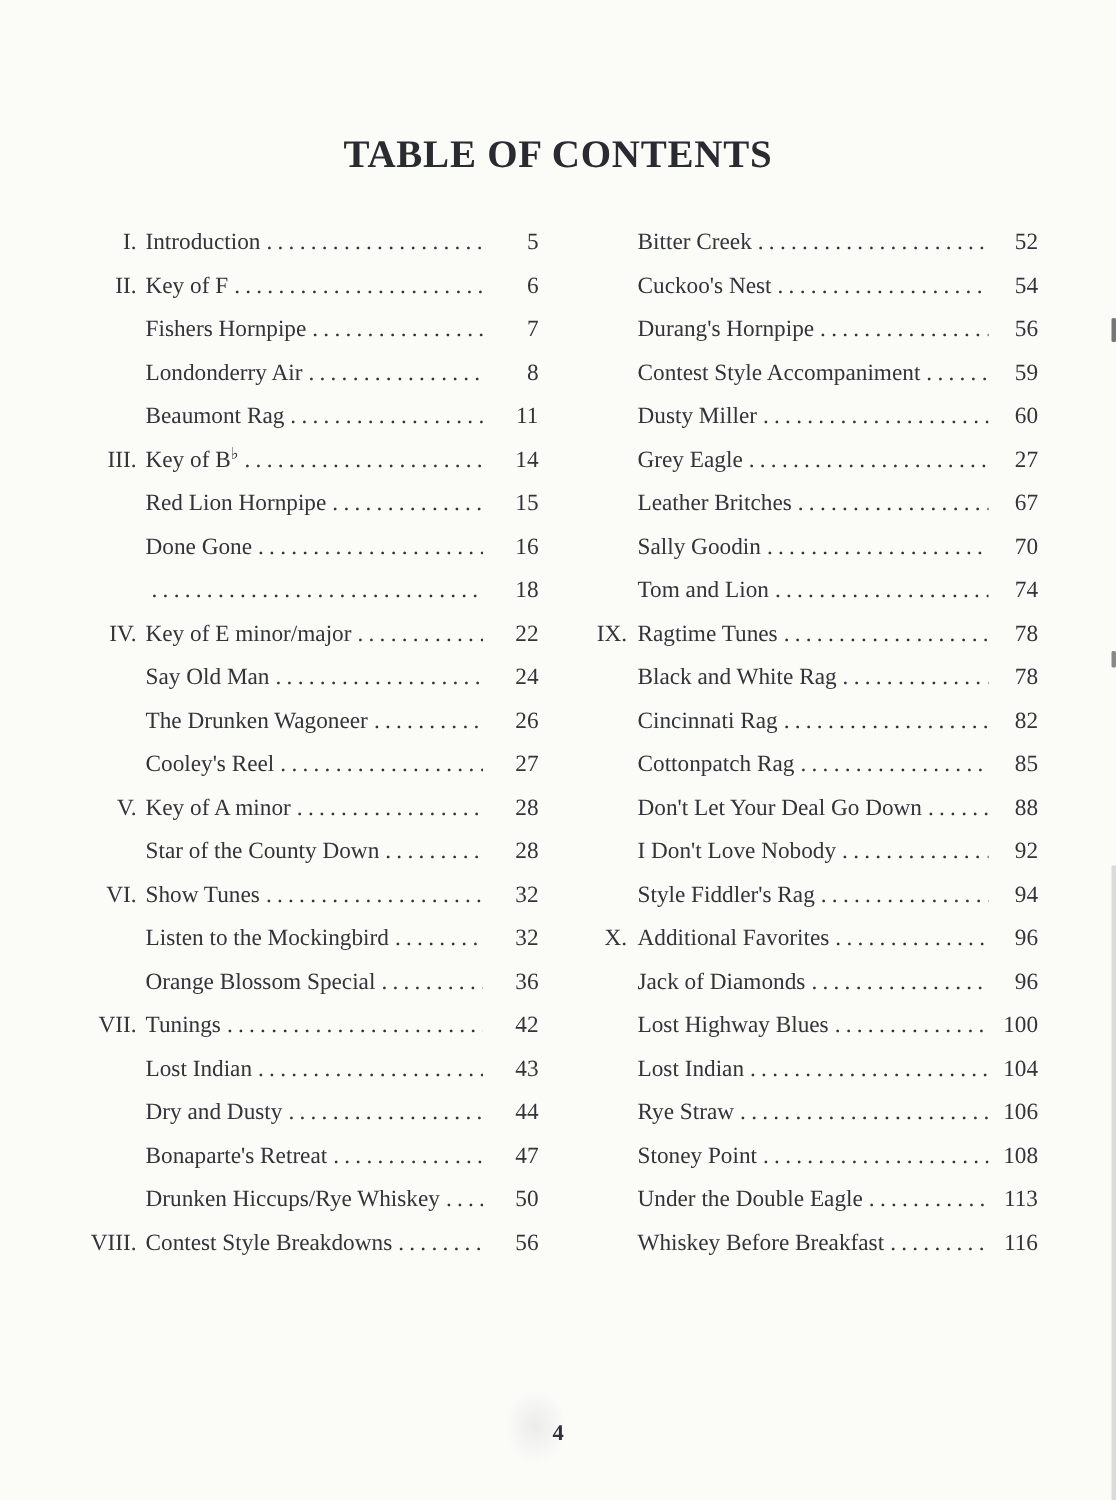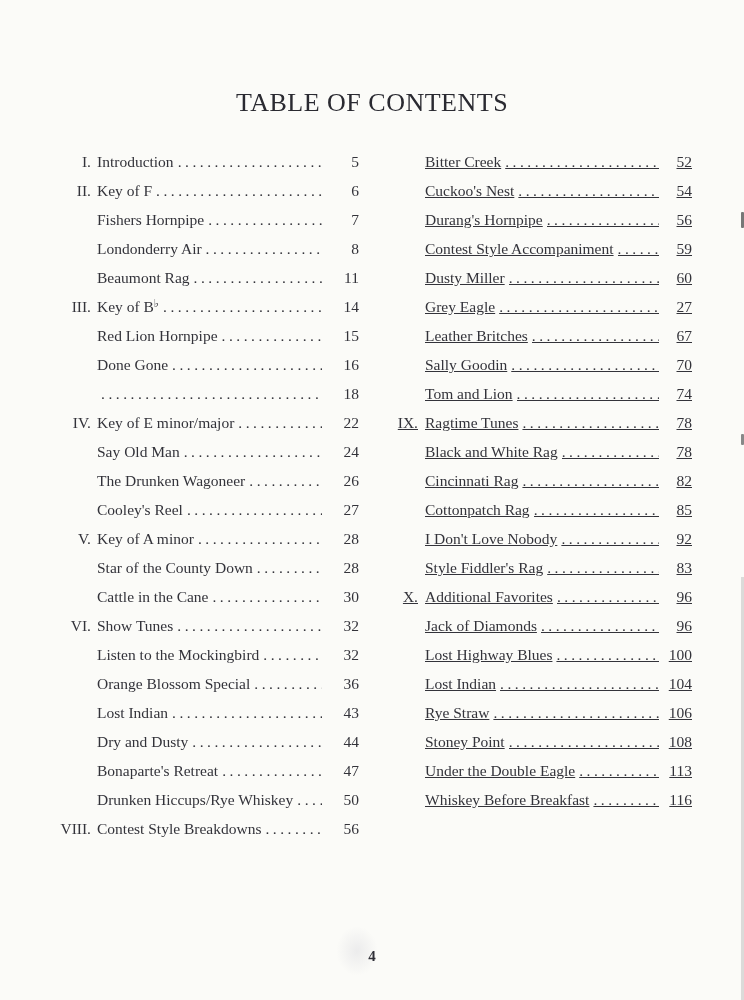--- a/index.html
+++ b/index.html
@@ -10,30 +10,30 @@
     color: #33333a;
     position: relative;
     overflow: hidden;
   }
   .page-title {
     position: absolute;
     top: 88px; left: 0; width: 744px;
     margin: 0;
     text-align: center;
     font-size: 26px;
-    font-weight: normal;
+    font-weight: bold;
     letter-spacing: 0.5px;
     color: #2a2a31;
   }
   .col {
     position: absolute;
     top: 147px;
   }
   .col-left  { left: 53px;  width: 306px; }
-  .col-right { left: 392px; width: 300px; text-decoration: underline; }
+  .col-right { left: 392px; width: 300px; }
   .toc-row {
     display: flex;
     align-items: baseline;
     height: 29px;
     line-height: 29px;
     font-size: 15.5px;
     white-space: nowrap;
   }
   .numeral {
     flex: none;
@@ -180,44 +180,44 @@
         <span class="dots"></span>
         <span class="pagenum">28</span>
       </div>
       <div class="toc-row">
         <span class="numeral"></span>
         <span class="entry-title">Star of the County Down</span>
         <span class="dots"></span>
         <span class="pagenum">28</span>
       </div>
       <div class="toc-row">
-        <span class="numeral"></span>
-        <span class="entry-title">Cattle in the Cane</span>
-        <span class="dots"></span>
-        <span class="pagenum">30</span>
-      </div>
-      <div class="toc-row">
         <span class="numeral">VI.</span>
         <span class="entry-title">Show Tunes</span>
         <span class="dots"></span>
         <span class="pagenum">32</span>
       </div>
       <div class="toc-row">
         <span class="numeral"></span>
         <span class="entry-title">Listen to the Mockingbird</span>
         <span class="dots"></span>
         <span class="pagenum">32</span>
       </div>
       <div class="toc-row">
         <span class="numeral"></span>
         <span class="entry-title">Orange Blossom Special</span>
         <span class="dots"></span>
         <span class="pagenum">36</span>
       </div>
       <div class="toc-row">
+        <span class="numeral">VII.</span>
+        <span class="entry-title">Tunings</span>
+        <span class="dots"></span>
+        <span class="pagenum">42</span>
+      </div>
+      <div class="toc-row">
         <span class="numeral"></span>
         <span class="entry-title">Lost Indian</span>
         <span class="dots"></span>
         <span class="pagenum">43</span>
       </div>
       <div class="toc-row">
         <span class="numeral"></span>
         <span class="entry-title">Dry and Dusty</span>
         <span class="dots"></span>
         <span class="pagenum">44</span>
@@ -315,29 +315,35 @@
         <span class="pagenum">82</span>
       </div>
       <div class="toc-row">
         <span class="numeral"></span>
         <span class="entry-title">Cottonpatch Rag</span>
         <span class="dots"></span>
         <span class="pagenum">85</span>
       </div>
       <div class="toc-row">
         <span class="numeral"></span>
+        <span class="entry-title">Don't Let Your Deal Go Down</span>
+        <span class="dots"></span>
+        <span class="pagenum">88</span>
+      </div>
+      <div class="toc-row">
+        <span class="numeral"></span>
         <span class="entry-title">I Don't Love Nobody</span>
         <span class="dots"></span>
         <span class="pagenum">92</span>
       </div>
       <div class="toc-row">
         <span class="numeral"></span>
         <span class="entry-title">Style Fiddler's Rag</span>
         <span class="dots"></span>
-        <span class="pagenum">83</span>
+        <span class="pagenum">94</span>
       </div>
       <div class="toc-row">
         <span class="numeral">X.</span>
         <span class="entry-title">Additional Favorites</span>
         <span class="dots"></span>
         <span class="pagenum">96</span>
       </div>
       <div class="toc-row">
         <span class="numeral"></span>
         <span class="entry-title">Jack of Diamonds</span>

